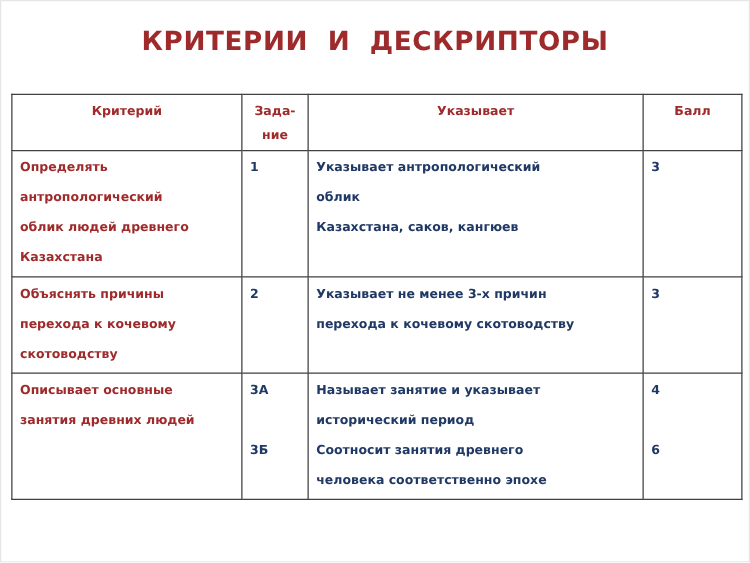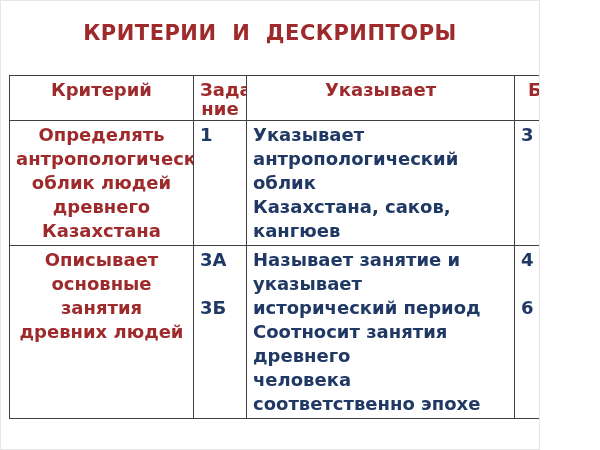--- a/index.html
+++ b/index.html
@@ -1,18 +1,18 @@
 <!DOCTYPE html>
 <html lang="ru" style="--heading-red: #9E2A2B; --body-blue: #1F3864; --border: #404040;"><head>
 <meta charset="utf-8">
 <style>
   html, body { margin: 0; padding: 0; background: #ffffff; }
   .slide {
     position: relative;
-    width: 540px;
+    width: 600px;
     height: 450px;
     background: #ffffff;
     box-sizing: border-box;
     border: 1px solid #e6e6e6;
     font-family: "DejaVu Sans", "Liberation Sans", sans-serif;
     font-weight: bold;
     overflow: hidden;
   }
   .title {
     padding-top: 19px;
@@ -27,36 +27,36 @@
     border-collapse: collapse;
     table-layout: fixed;
     width: 584px;
     margin: 29px 0 0 8px;
   }
   td {
     border: 1px solid var(--border, #404040);
     vertical-align: top;
     box-sizing: border-box;
     padding: 2px 6px;
-    font-size: 18px;
+    font-size: 10px;
     line-height: 24px;
     white-space: pre-line;
     overflow: hidden;
   }
   tr.hdr td {
     text-align: center;
     line-height: 19px;
     padding-top: 4px;
     color: var(--heading-red, #9E2A2B);
   }
   tr.hdr { height: 37px; }
   tr.r0 { height: 95px; }
   tr.r1 { height: 70px; }
   tr.r2 { height: 90px; }
-  td.crit  { color: var(--heading-red, #9E2A2B); text-align: center; }
+  td.crit  { color: var(--heading-red, #9E2A2B); }
   td.blue  { color: var(--body-blue, #1F3864); }
 </style>
 </head>
 <body>
 
 <div class="slide">
   <div class="title">КРИТЕРИИ  И  ДЕСКРИПТОРЫ</div>
 
   <table class="criteria">
     <colgroup>
@@ -77,20 +77,29 @@
         <td class="crit">Определять
 антропологический
 облик людей древнего
 Казахстана</td>
         <td class="blue">1</td>
         <td class="blue">Указывает антропологический
 облик
 Казахстана, саков, кангюев</td>
         <td class="blue">3</td>
       </tr>
+      <tr class="r1">
+        <td class="crit">Объяснять причины
+перехода к кочевому
+скотоводству</td>
+        <td class="blue">2</td>
+        <td class="blue">Указывает не менее 3-х причин
+перехода к кочевому скотоводству</td>
+        <td class="blue">3</td>
+      </tr>
       <tr class="r2">
         <td class="crit">Описывает основные
 занятия древних людей</td>
         <td class="blue">3А
 
 3Б</td>
         <td class="blue">Называет занятие и указывает
 исторический период
 Соотносит занятия древнего
 человека соответственно эпохе</td>

